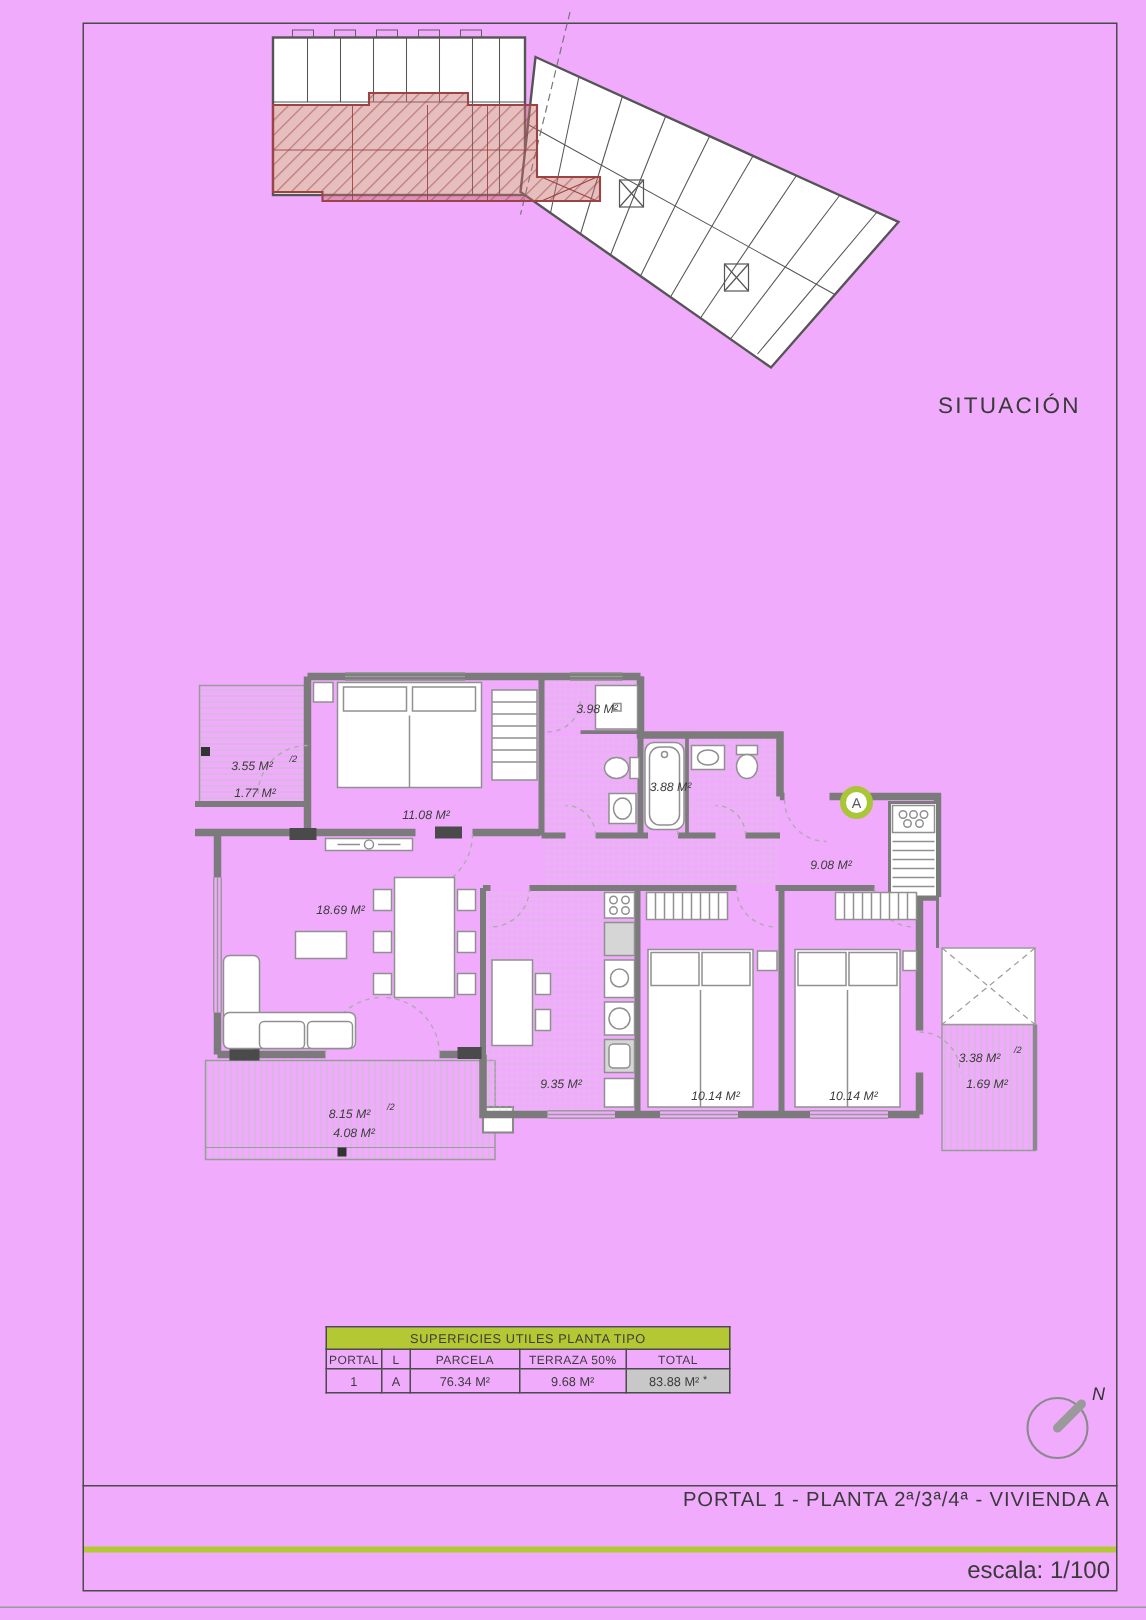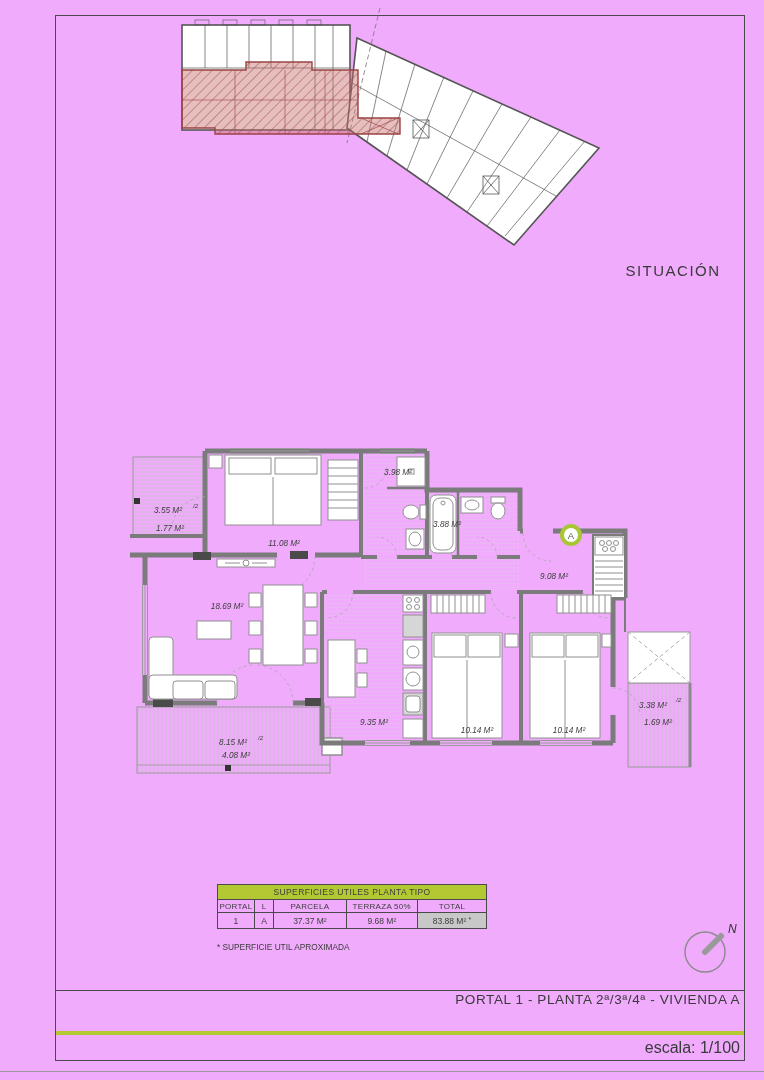--- a/index.html
+++ b/index.html
@@ -405,32 +405,31 @@
     <tr class="t-head">
       <td class="c-portal">PORTAL</td>
       <td class="c-l">L</td>
       <td class="c-viv">PARCELA</td>
       <td class="c-ter">TERRAZA 50%</td>
       <td class="c-tot">TOTAL</td>
     </tr>
     <tr class="t-data">
       <td>1</td>
       <td>A</td>
-      <td>37.37 M²</td>
+      <td>76.34 M²</td>
       <td>9.68 M²</td>
       <td class="cell-total">
         <span>83.88 M²</span>
         <span style="font-size:7px;vertical-align:2px;">*</span>
       </td>
     </tr>
   </tbody>
     </table>
 
   <div class="abs foot-notes">
-    <div>* SUPERFICIE UTIL APROXIMADA</div>
   </div>
 
   <svg class="abs" style="left:671px;top:915px;" width="72" height="72" viewBox="0 0 72 72">
     <circle cx="34" cy="37" r="20" fill="none" stroke="#8a8a8a" stroke-width="1.4"></circle>
     <line x1="34" y1="37" x2="50" y2="21" stroke="#9a9a9a" stroke-width="6" stroke-linecap="round"></line>
     <text x="57" y="18" font-size="12" font-style="italic" fill="#333">N</text>
   </svg>
 
   <div class="abs title-line1">PORTAL 1  -  PLANTA  2ª/3ª/4ª  -  VIVIENDA A</div>
   <div class="abs green-bar"></div>

